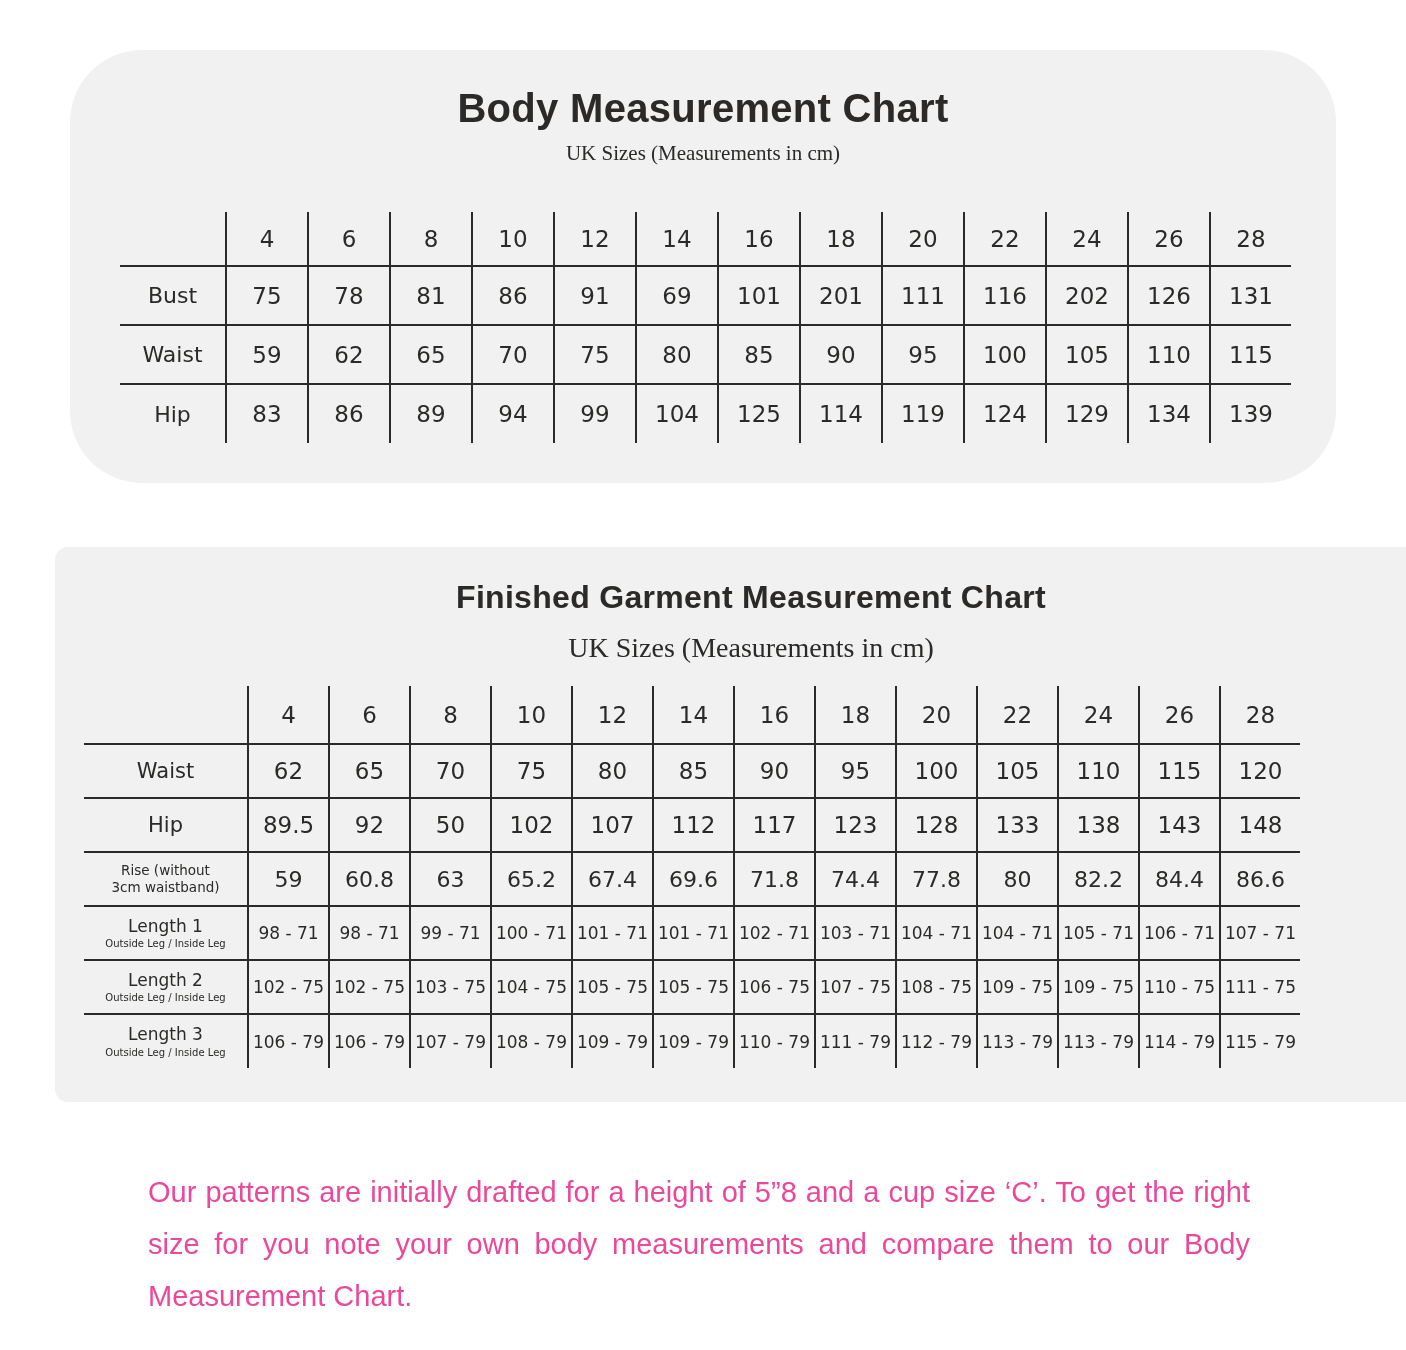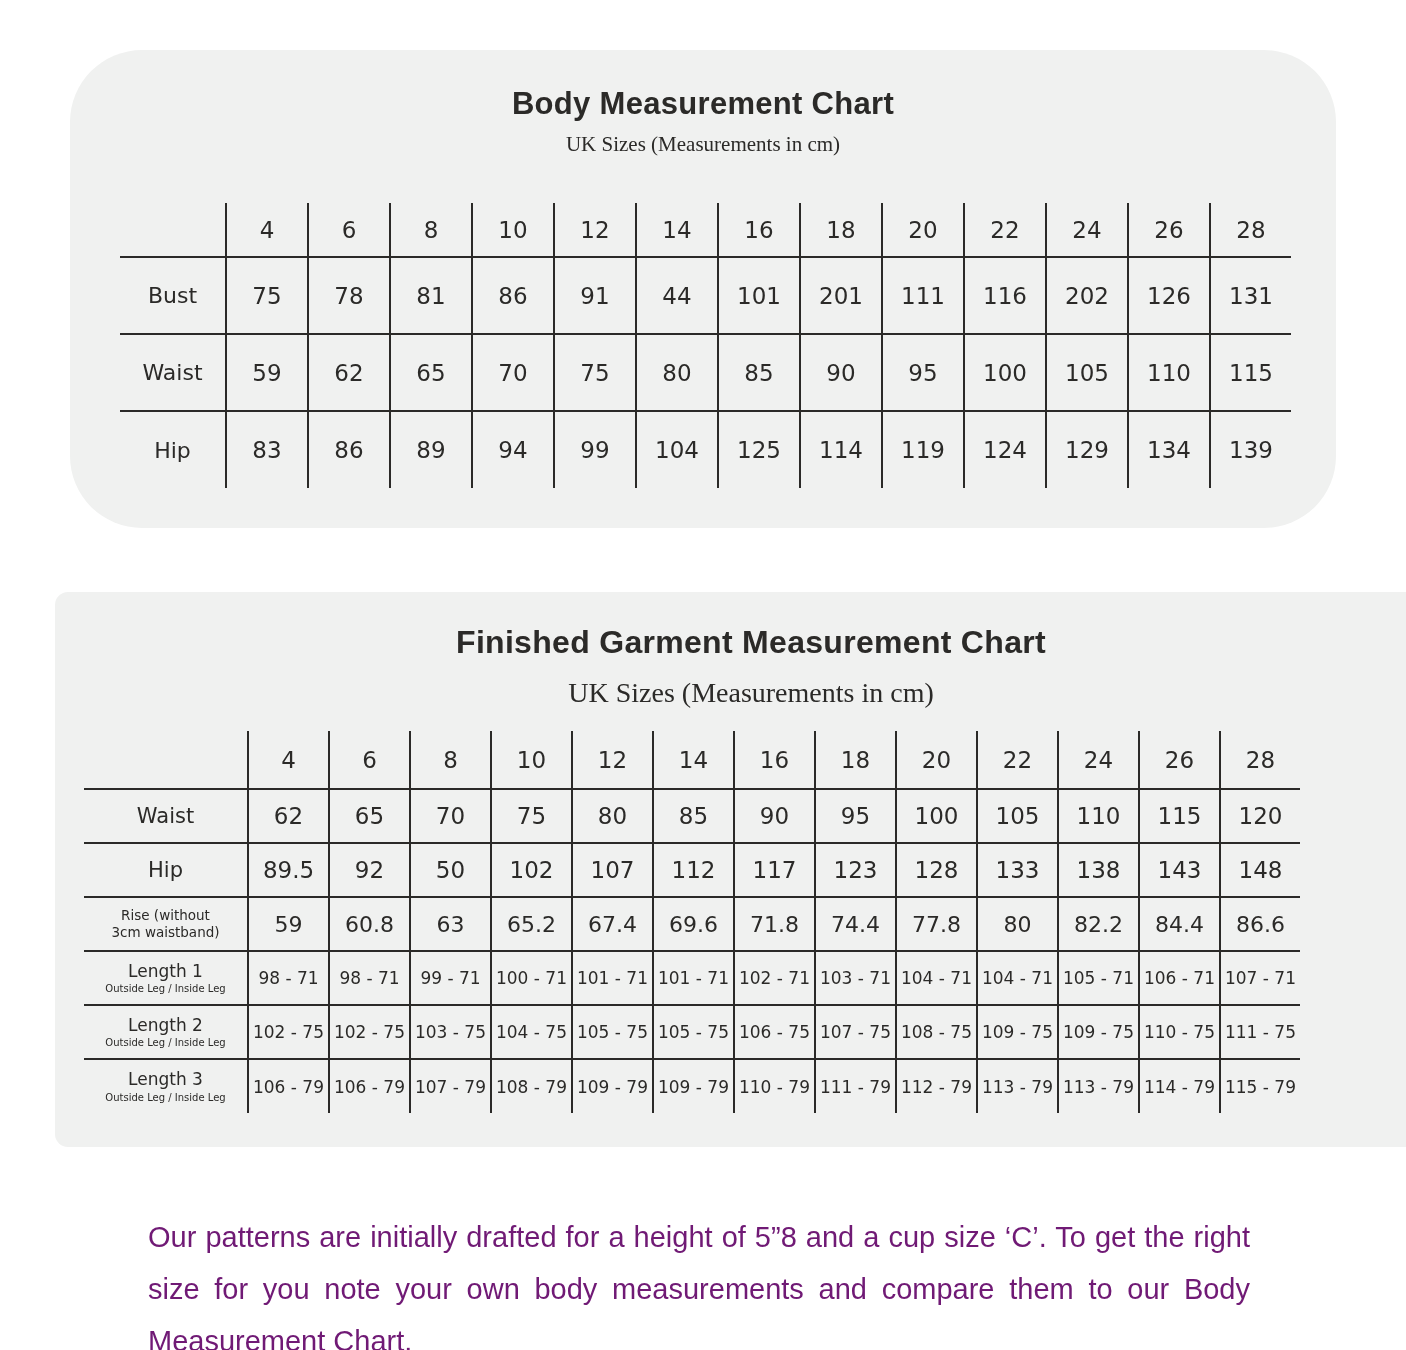--- a/index.html
+++ b/index.html
@@ -28,21 +28,21 @@
     border-radius: 13px;
     padding: 32px 0 34px 0;
   }
 
   .card-title {
     margin: 0;
     text-align: center;
     font-weight: 700;
     letter-spacing: 0.3px;
   }
-  .t1 { font-size: 31px; }
+  .t1 { font-size: 40px; }
   .t2 { font-size: 32px; }
 
   .card-subtitle {
     text-align: center;
     font-family: Liberation Serif, serif;
     font-weight: 400;
   }
   .s1 { font-size: 21px; margin-top: 10px; }
   .s2 { font-size: 28px; margin-top: 16px; }
 
@@ -62,21 +62,21 @@
   }
   .mtable tr > *:not(:first-child) { border-left: 2.5px solid #2b2a28; }
   .mtable thead tr > *,
   .mtable tbody tr:not(:last-child) > * { border-bottom: 2.5px solid #2b2a28; }
 
   
   .t1-table { margin: 46px 0 0 50px; }
   .t1-table th.lbl  { width: 105px; }
   .t1-table th.size { width: 80px; font-size: 23px; }
   .t1-table thead tr { height: 54px; }
-  .t1-table tbody tr { height: 77px; }
+  .t1-table tbody tr { height: 59px; }
   .t1-table tbody td { font-size: 23px; }
   .t1-table tbody th .lbl-main { font-size: 22px; }
 
   
   .t2-table { margin: 22px 0 0 29px; }
   .t2-table th.lbl  { width: 163px; }
   .t2-table th.size { width: 79px; font-size: 23px; }
   .t2-table thead tr { height: 58px; }
   .t2-table tbody tr { height: 54px; }
   .t2-table tbody td { font-size: 23px; }
@@ -92,21 +92,21 @@
   .t2-table tbody tr.len > th .lbl-sub  { font-size: 10px; line-height: 1.3; }
   .t2-table tbody tr.len td { font-size: 17px; }
 
   .note {
     margin: 64px 0 0 148px;
     width: 1102px;
     font-family: "Liberation Sans", sans-serif;
     font-size: 29px;
     line-height: 52px;
     text-align: justify;
-    color: #701a75;
+    color: #ec4899;
   }
 </style>
 </head>
 <body>
 
 <div class="page">
 
   <section class="card card1">
     <h1 class="card-title t1">Body Measurement Chart</h1>
     <div class="card-subtitle s1">UK Sizes (Measurements in cm)</div>
@@ -132,21 +132,21 @@
         <tbody>
           <tr class="">
             <th class="lbl">
               <div class="lbl-main">Bust</div>
             </th>
             <td>75</td>
             <td>78</td>
             <td>81</td>
             <td>86</td>
             <td>91</td>
-            <td>44</td>
+            <td>69</td>
             <td>101</td>
             <td>201</td>
             <td>111</td>
             <td>116</td>
             <td>202</td>
             <td>126</td>
             <td>131</td>
           </tr>
           <tr class="">
             <th class="lbl">

